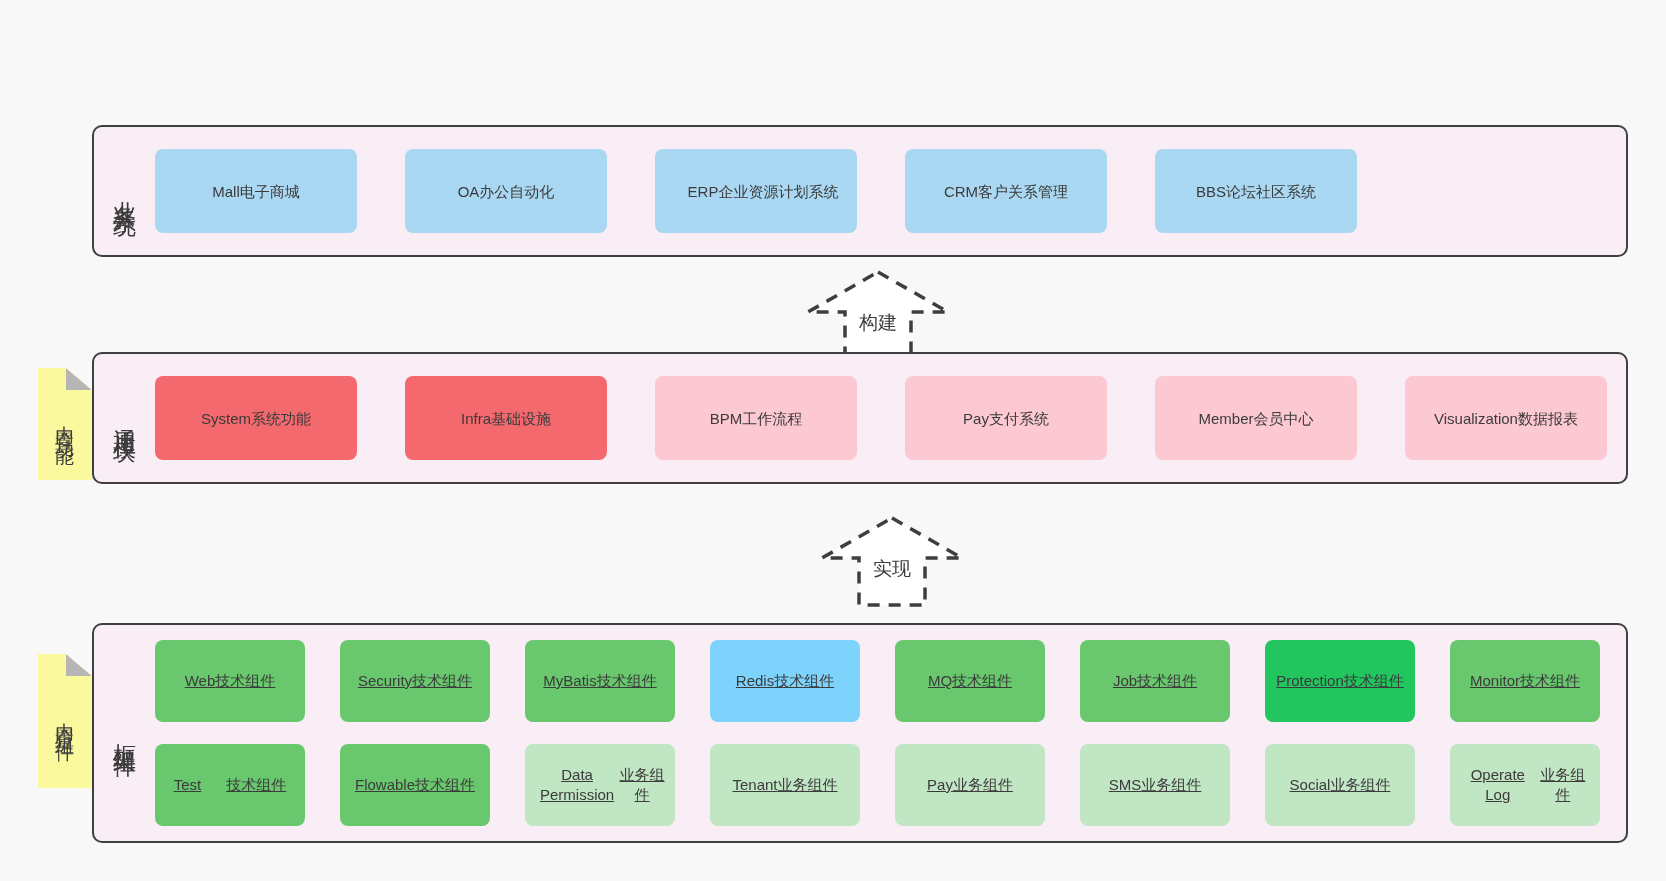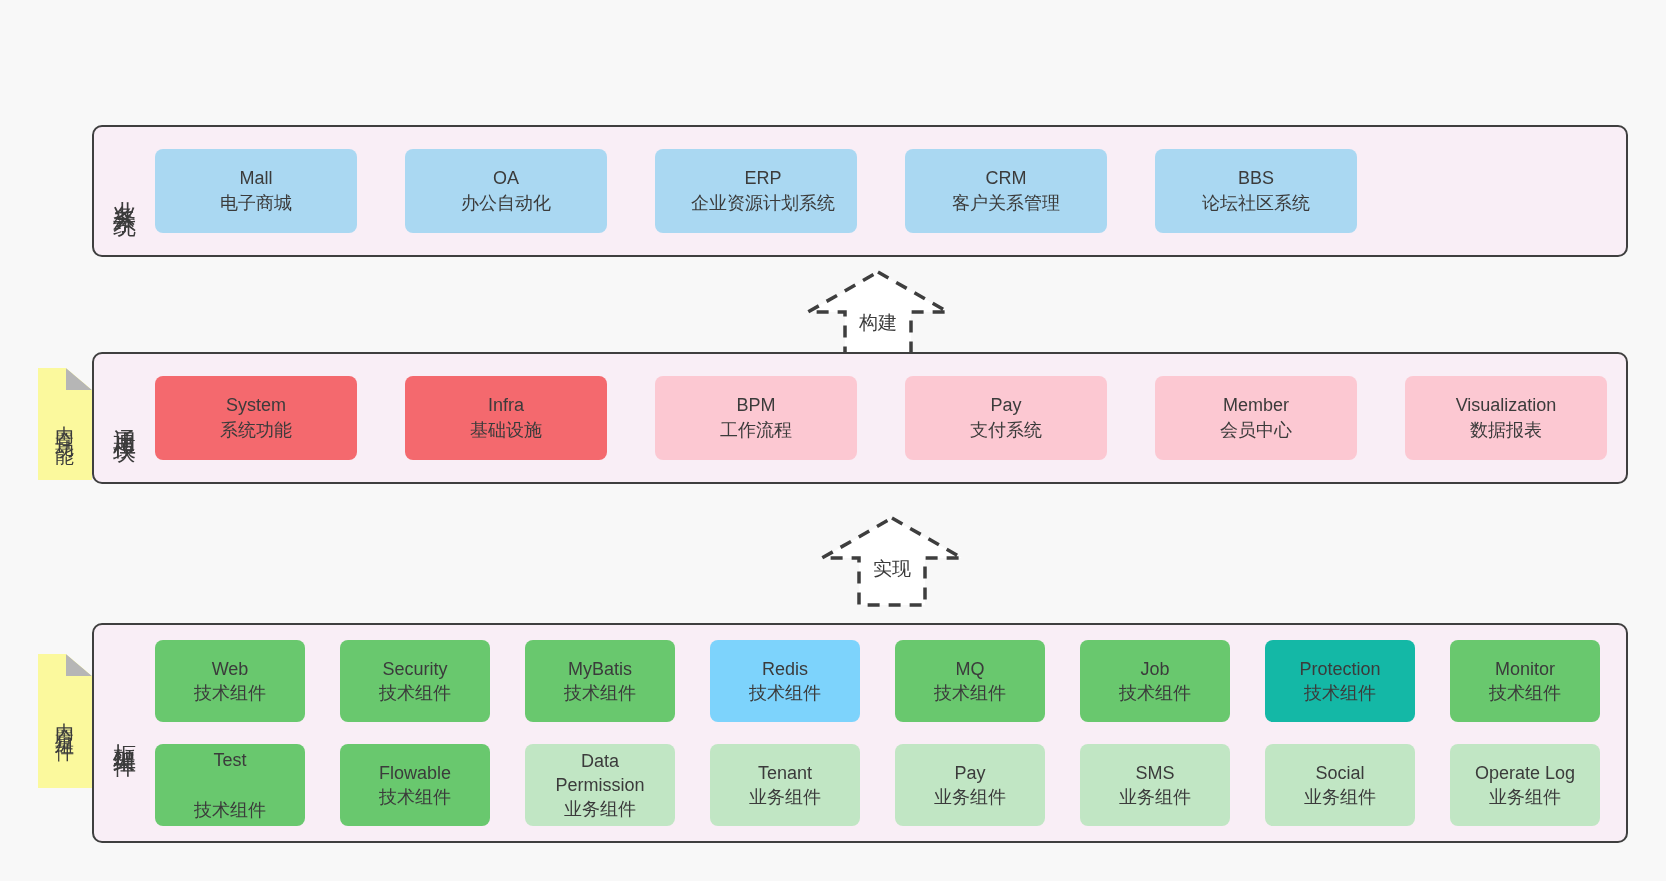--- a/index.html
+++ b/index.html
@@ -45,29 +45,29 @@
 
   .box-row { display:flex; gap:48px; align-items:center; }
   .rows-wrap { display:flex; flex-direction:column; gap:22px; }
   .rows-wrap .box-row { gap:35px; }
 
   .box {
     width:202px;
     height:84px;
     border-radius:8px;
     display:flex;
-    flex-direction:column;
+    flex-direction:row;
     justify-content:center;
     align-items:center;
     text-align:center;
-    font-size:18px;
+    font-size:15px;
     line-height:1.4;
     padding:4px 10px;
   }
-  .layer-3 .box { width:150px; height:82px; line-height:1.35; }
+  .layer-3 .box { width:150px; height:82px; line-height:1.35;text-decoration:underline; }
 
   
   .sticky {
     position:absolute;
     left:38px;
     width:54px;
     background:#fbf99d;
     clip-path:polygon(0 0, calc(100% - 26px) 0, 100% 22px, 100% 100%, 0 100%);
     display:flex;
     justify-content:center;
@@ -212,21 +212,21 @@
           <span>技术组件</span>
         </div>
         <div class="box" style="background: rgb(105, 200, 110);">
           <span>MQ</span>
           <span>技术组件</span>
         </div>
         <div class="box" style="background: rgb(105, 200, 110);">
           <span>Job</span>
           <span>技术组件</span>
         </div>
-        <div class="box" style="background: #14b8a6;">
+        <div class="box" style="background: #22c55e;">
           <span>Protection</span>
           <span>技术组件</span>
         </div>
         <div class="box" style="background: rgb(105, 200, 110);">
           <span>Monitor</span>
           <span>技术组件</span>
         </div>
       </div>
       <div class="box-row">
         <div class="box" style="background: rgb(105, 200, 110); gap: 25px;">

